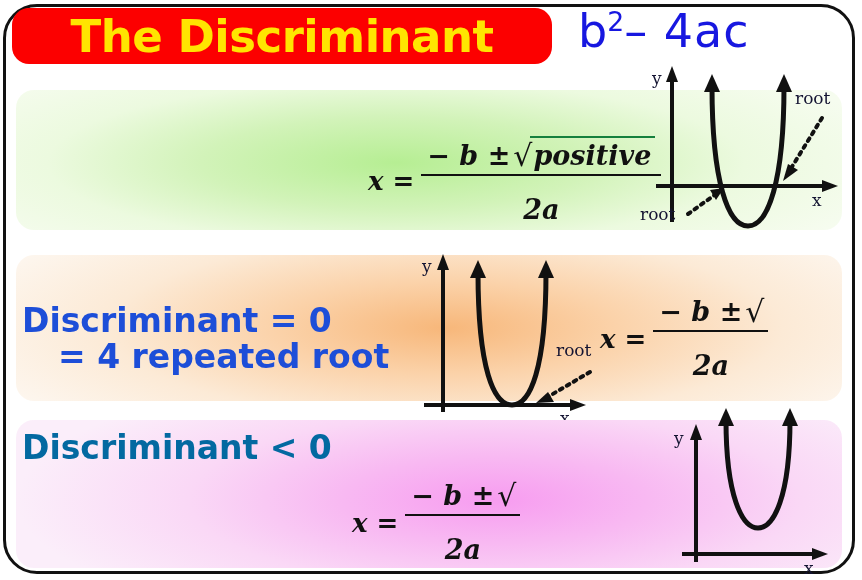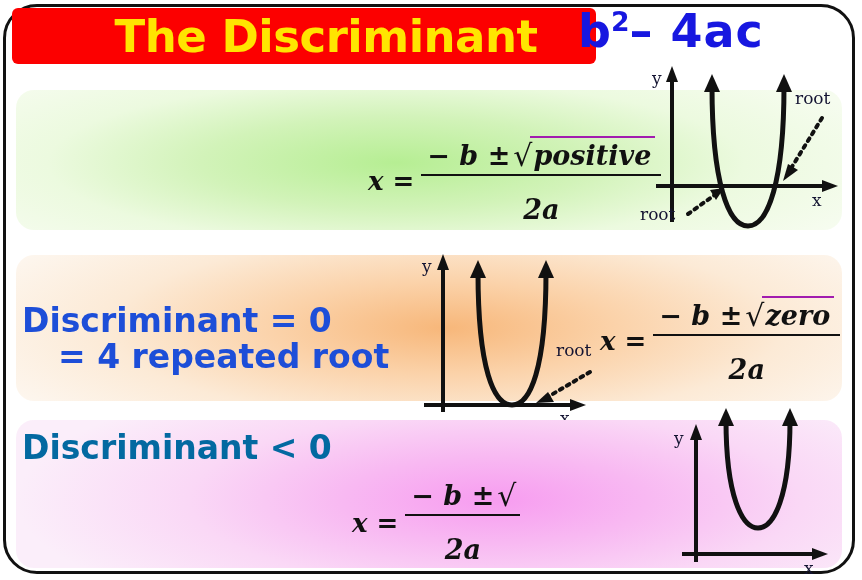--- a/index.html
+++ b/index.html
@@ -30,43 +30,42 @@
     pointer-events: none;
   }
   
   .title-banner {
     position: absolute;
     left: 12px;
     top: 8px;
     width: 540px;
     height: 56px;
     background: #fc0000;
-    border-radius: 6px;
+    border-radius: 17px;
     display: flex;
     align-items: center;
     justify-content: center;
-    padding-left: 44px;
   }
   .title-text {
     color: #ffe500;
     font-family: "DejaVu Sans", sans-serif;
     font-weight: bold;
     font-size: 45px;
     letter-spacing: -0.5px;
     line-height: 1;
     white-space: nowrap;
   }
   
   .formula-head {
     position: absolute;
     left: 578px;
     top: 8px;
     color: #1717e0;
     font-family: "DejaVu Sans", sans-serif;
-    font-weight: bold;
+    font-weight: normal;
     font-size: 46px;
     line-height: 1;
     white-space: nowrap;
   }
   .formula-head sup {
     font-size: 0.58em;
     vertical-align: super;
     line-height: 0;
   }
   .fh-minus { letter-spacing: 1px; }
@@ -160,21 +159,21 @@
   }
   .qf .radical .rsym {
     font-size: 30px;
     font-style: normal;
     font-weight: normal;
     line-height: 1;
     align-self: flex-end;
     margin-right: -2px;
   }
   .qf .radical .rand {
-    border-top: 2px solid #a21caf;
+    border-top: 2px solid #15803d;
     padding: 2px 4px 0 3px;
     font-size: 27px;
   }
   .qf-green  { left: 368px; top: 136px; }
   .qf-orange { left: 600px; top: 296px; }
   .qf-pink   { left: 352px; top: 480px; }
 
   
   .graph {
     position: absolute;
@@ -265,21 +264,20 @@
     <div class="label-line2">= 4 repeated root</div>
   </div>
 
   <div class="qf qf-orange">
     <span class="xeq">x =</span>
     <span class="frac">
       <span class="numer">
         <span>− b ±</span>
         <span class="radical">
           <span class="rsym">√</span>
-          <span class="rand">zero</span>
         </span>
       </span>
       <span class="bar"></span>
       <span class="denom">2a</span>
     </span>
   </div>
 
   <div class="graph graph-orange">
     <svg width="215" height="172" viewBox="0 0 215 172">
       <line x1="35" y1="162" x2="35" y2="14" stroke="#111" stroke-width="4"></line>

